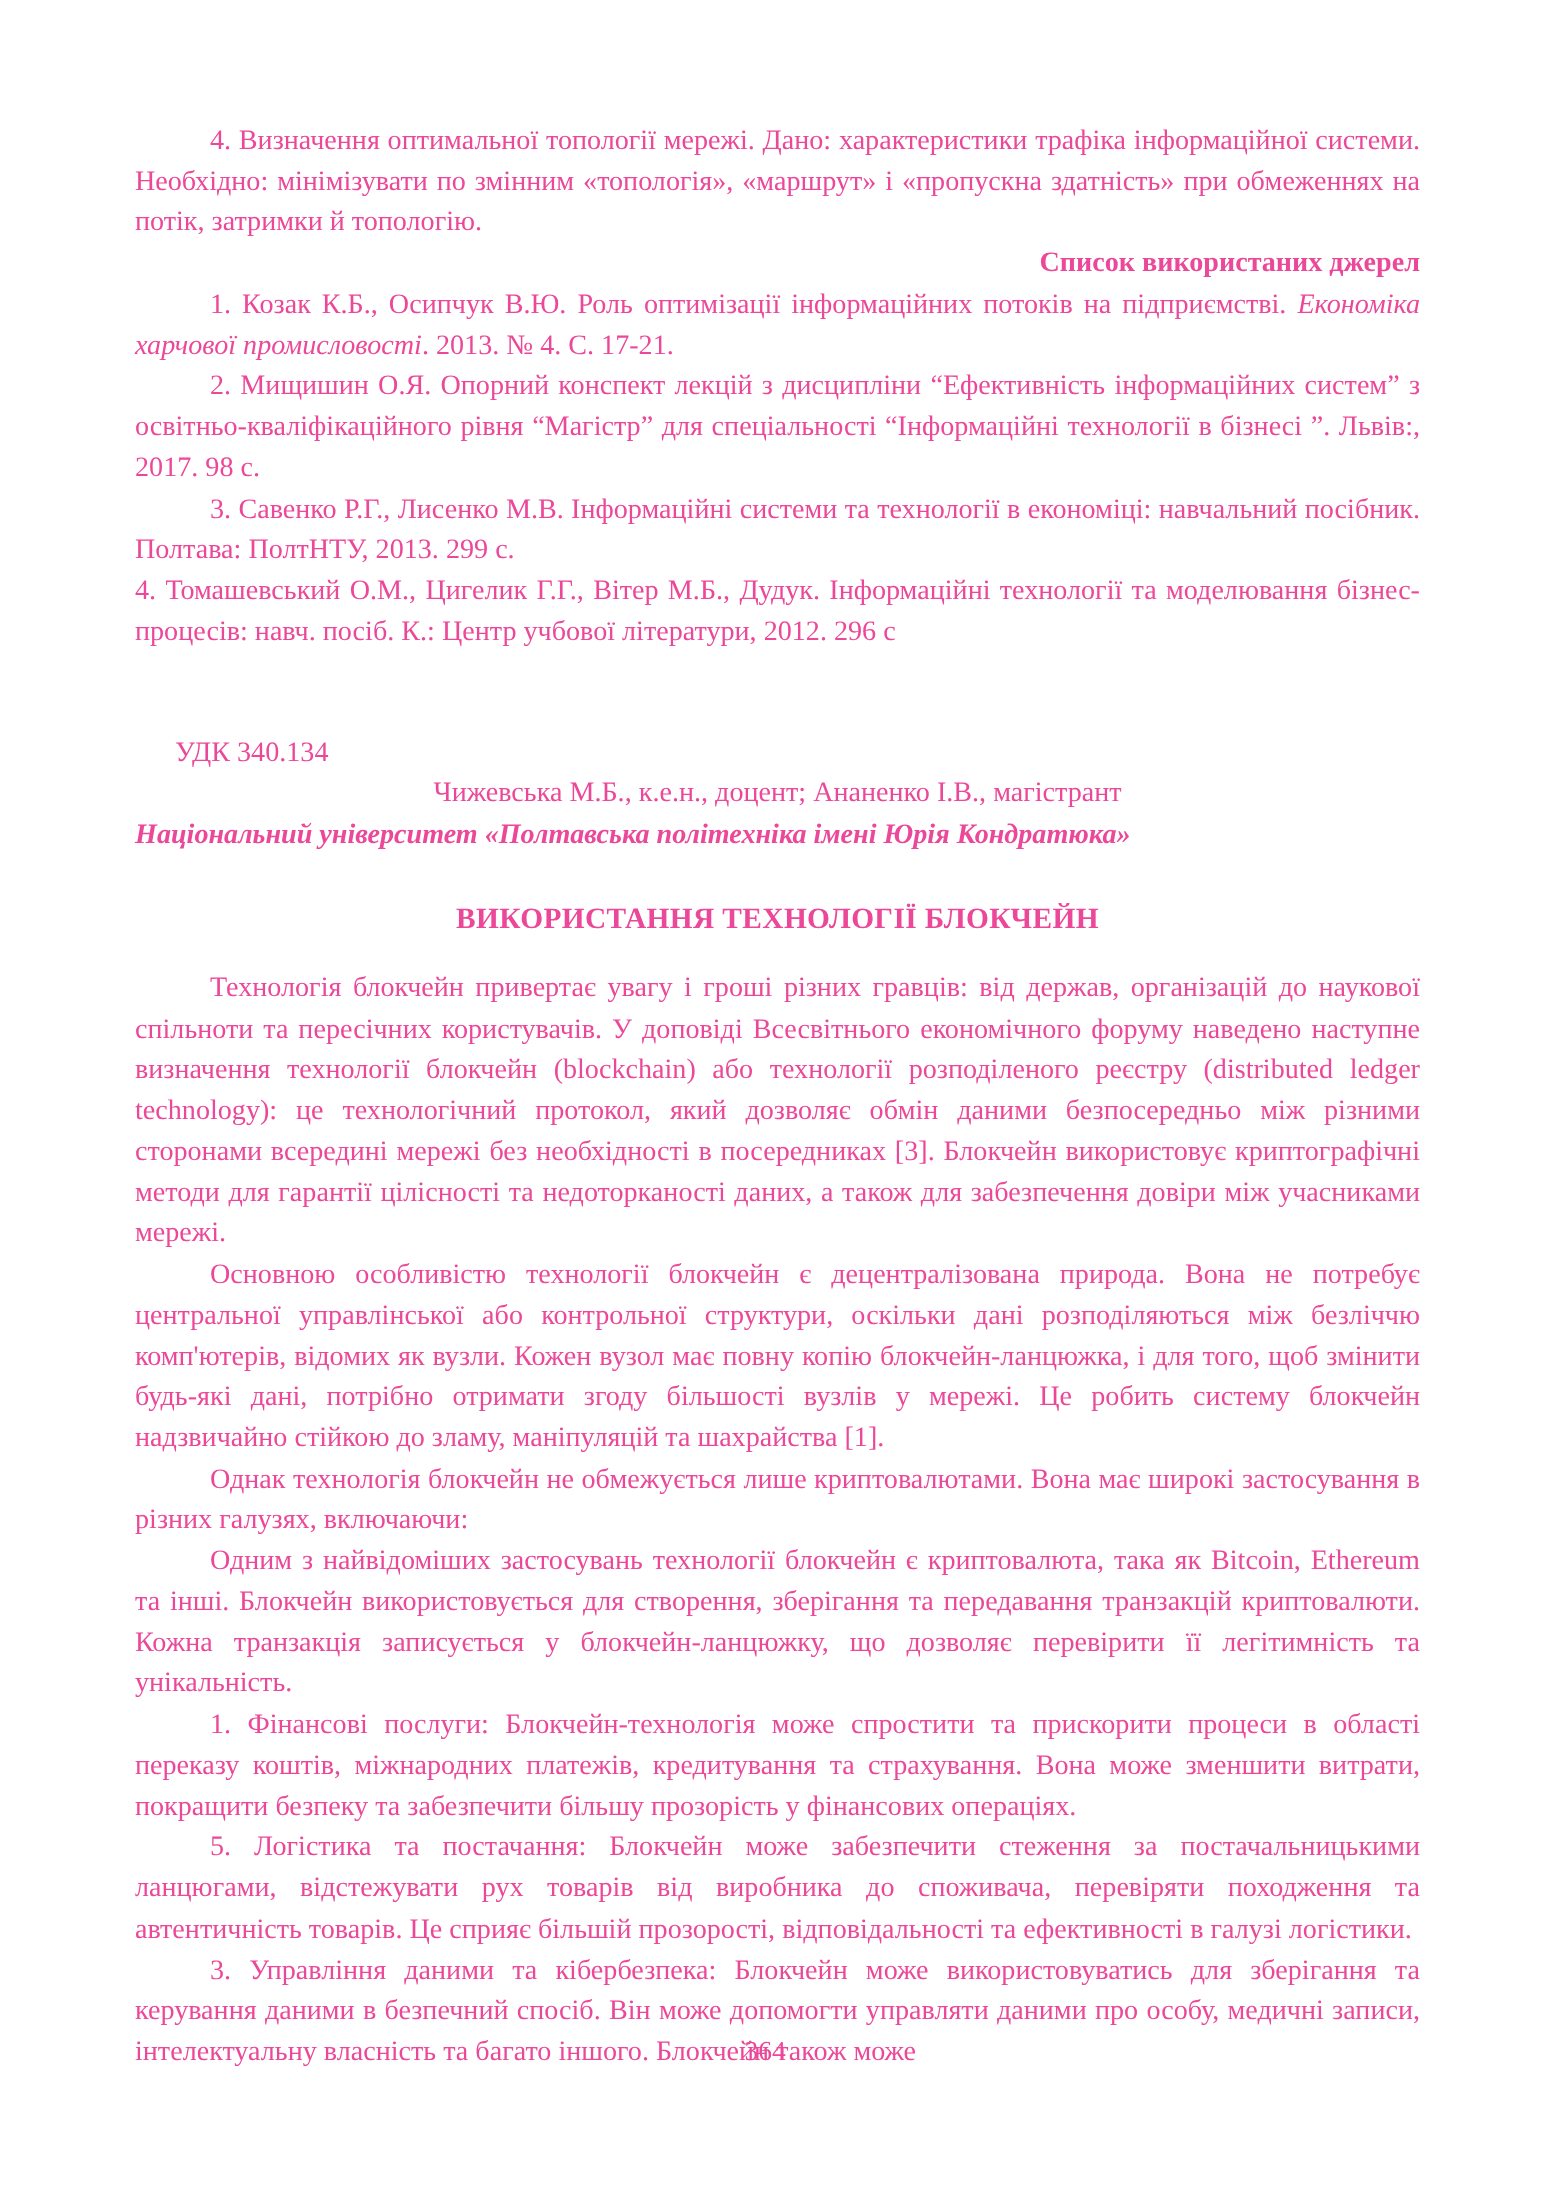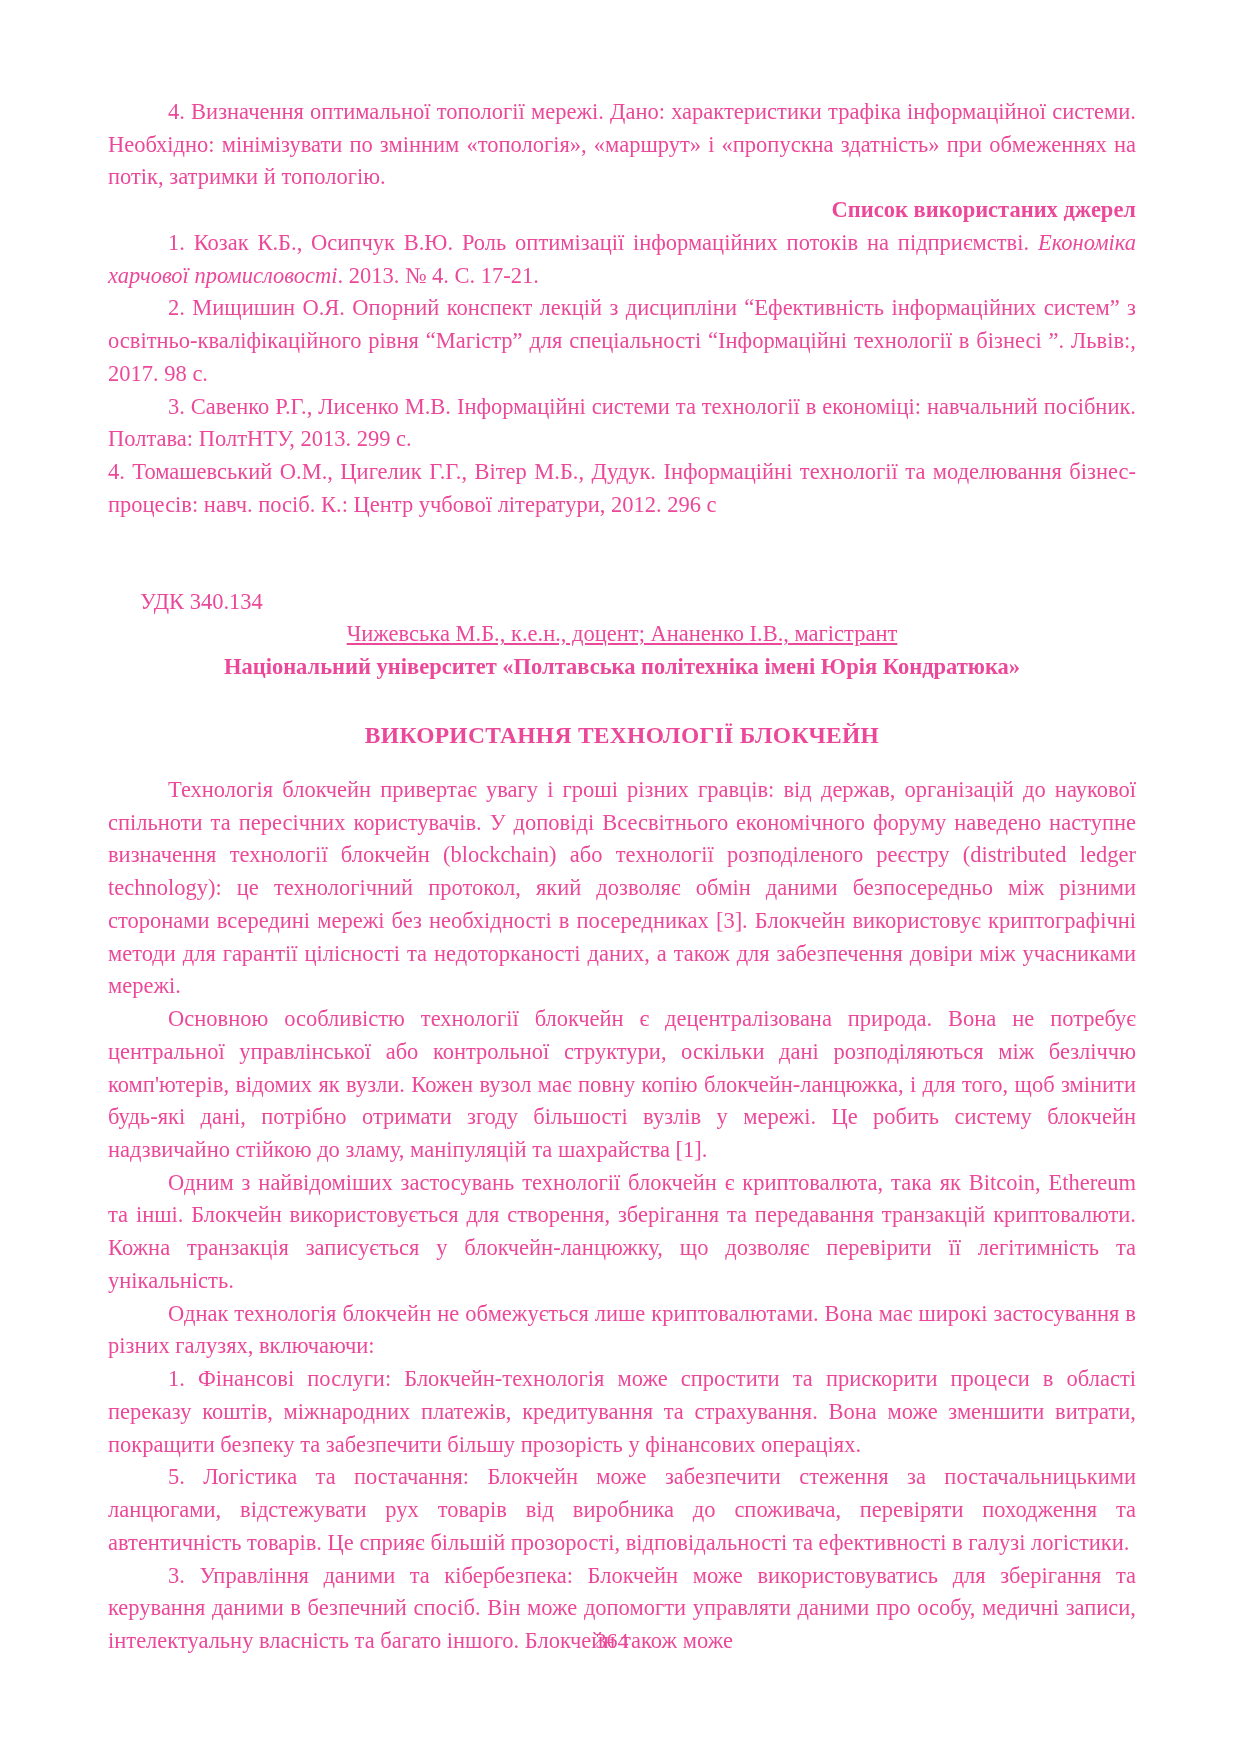--- a/index.html
+++ b/index.html
@@ -63,25 +63,25 @@
     text-indent: 0;
     margin-left: 32px;
     font-size: 22.5px;
     line-height: 1.455;
   }
   .authors {
     text-align: center;
     text-indent: 0;
     font-size: 22.5px;
     line-height: 1.455;
-    text-decoration: underline;
   }
   .affil {
-    text-align: center;
+    text-align: left;
     text-indent: 0;
+    font-style: italic;
     font-weight: bold;
     font-size: 22.5px;
     line-height: 1.455;
   }
   .city {
     text-align: center;
     text-indent: 0;
     font-style: italic;
     font-weight: bold;
     font-size: 21px;
@@ -135,23 +135,23 @@
     <div class="gap-med"></div>
 
     <p class="doc-title">ВИКОРИСТАННЯ ТЕХНОЛОГІЇ БЛОКЧЕЙН</p>
 
     <div class="gap-small"></div>
 
     <p class="indent">Технологія блокчейн привертає увагу і гроші різних гравців: від держав, організацій до наукової спільноти та пересічних користувачів. У доповіді Всесвітнього економічного форуму наведено наступне визначення технології блокчейн (blockchain) або технології розподіленого реєстру (distributed ledger technology): це технологічний протокол, який дозволяє обмін даними безпосередньо між різними сторонами всередині мережі без необхідності в посередниках [3]. Блокчейн використовує криптографічні методи для гарантії цілісності та недоторканості даних, а також для забезпечення довіри між учасниками мережі.</p>
 
     <p class="indent">Основною особливістю технології блокчейн є децентралізована природа. Вона не потребує центральної управлінської або контрольної структури, оскільки дані розподіляються між безліччю комп'ютерів, відомих як вузли. Кожен вузол має повну копію блокчейн-ланцюжка, і для того, щоб змінити будь-які дані, потрібно отримати згоду більшості вузлів у мережі. Це робить систему блокчейн надзвичайно стійкою до зламу, маніпуляцій та шахрайства [1].</p>
 
+    <p class="indent">Однак технологія блокчейн не обмежується лише криптовалютами. Вона має широкі застосування в різних галузях, включаючи:</p>
+
     <p class="indent">Одним з найвідоміших застосувань технології блокчейн є криптовалюта, така як Bitcoin, Ethereum та інші. Блокчейн використовується для створення, зберігання та передавання транзакцій криптовалюти. Кожна транзакція записується у блокчейн-ланцюжку, що дозволяє перевірити її легітимність та унікальність.</p>
-
-    <p class="indent">Однак технологія блокчейн не обмежується лише криптовалютами. Вона має широкі застосування в різних галузях, включаючи:</p>
 
     <p class="indent">1. Фінансові послуги: Блокчейн-технологія може спростити та прискорити процеси в області переказу коштів, міжнародних платежів, кредитування та страхування. Вона може зменшити витрати, покращити безпеку та забезпечити більшу прозорість у фінансових операціях.</p>
 
     <p class="indent">5. Логістика та постачання: Блокчейн може забезпечити стеження за постачальницькими ланцюгами, відстежувати рух товарів від виробника до споживача, перевіряти походження та автентичність товарів. Це сприяє більшій прозорості, відповідальності та ефективності в галузі логістики.</p>
 
     <p class="indent">3. Управління даними та кібербезпека: Блокчейн може використовуватись для зберігання та керування даними в безпечний спосіб. Він може допомогти управляти даними про особу, медичні записи, інтелектуальну власність та багато іншого. Блокчейн також може</p>
 
   </div>
 
   <div class="page-number">364</div>

